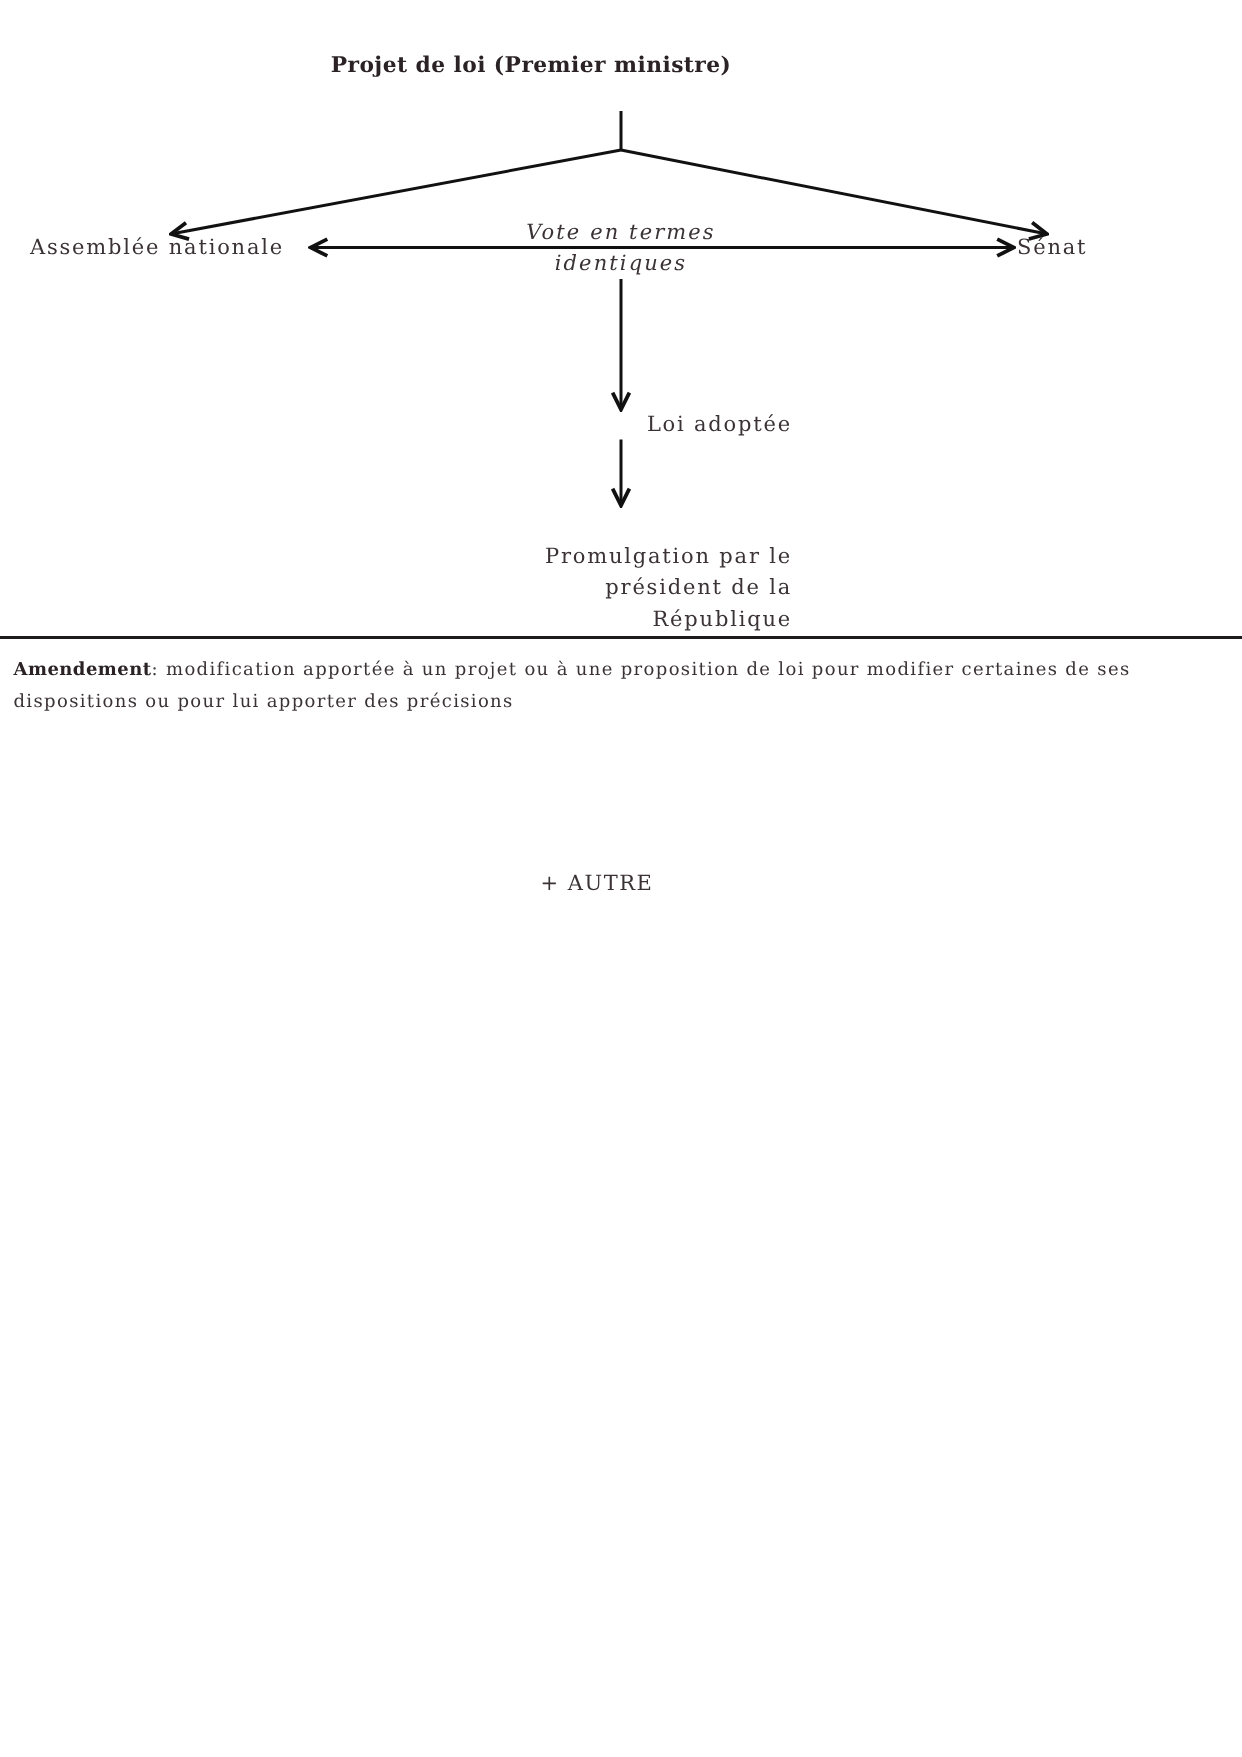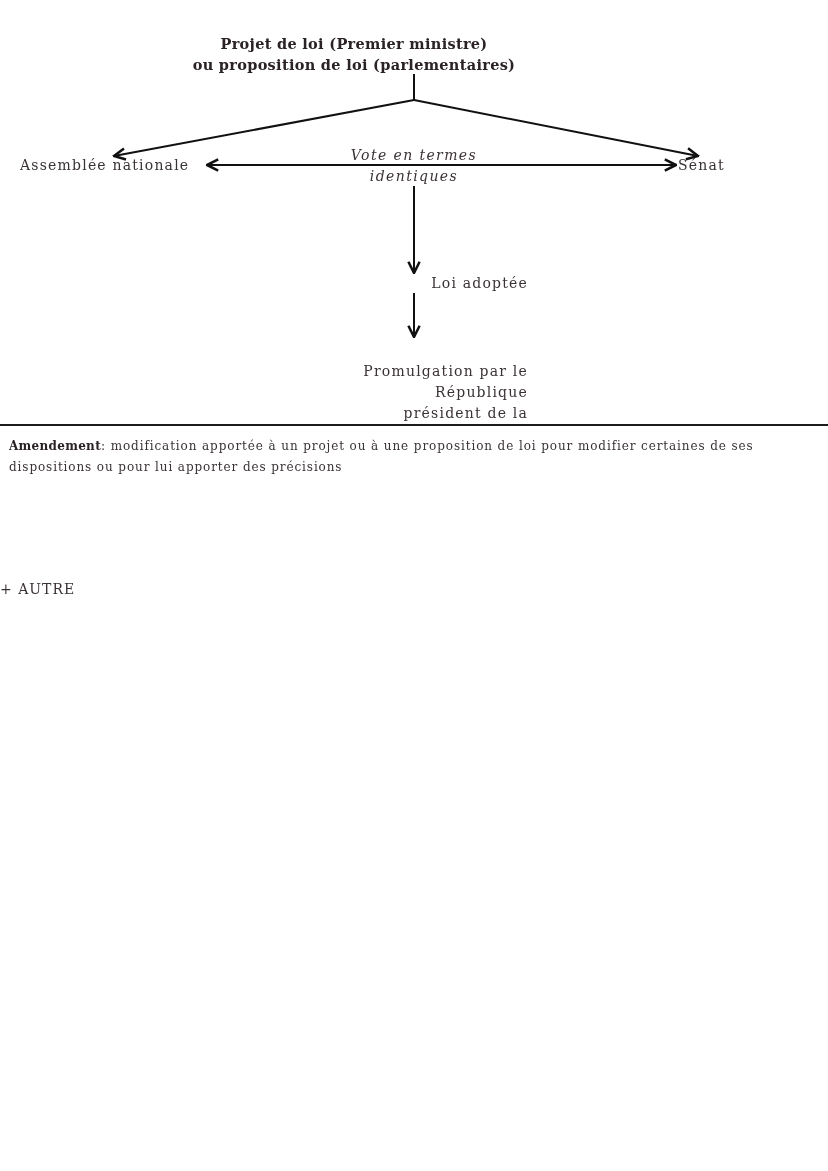--- a/index.html
+++ b/index.html
@@ -10,21 +10,21 @@
              font-size: 14.5px; line-height: 21px; letter-spacing: 0.3px; color: #2a2224; }
     .node { font-size: 14px; letter-spacing: 1.2px; color: #3a3236; line-height: 21px; }
     .vote { left: 329px; width: 170px; top: 145px; text-align: center; font-style: italic;
             font-size: 14px; letter-spacing: 1.4px; line-height: 21px; color: #3a3236; }
     .center-col { left: 300px; width: 228px; text-align: right; }
     svg.diagram { position: absolute; left: 0; top: 0; }
     .rule { left: 0; top: 424px; width: 828px; height: 2px; background: #1e1b1c; }
     .defs { left: 9px; top: 436px; width: 815px; font-size: 12px; line-height: 21px;
             letter-spacing: 0.9px; color: #3a3236; }
     .defs b { color: #2a2224; letter-spacing: 0.3px; }
-    .more { left: 0; width: 796px; top: 581px; text-align: left; font-size: 14px;
+    .more { left: 0; width: 796px; top: 581px; text-align: center; font-size: 14px;
             letter-spacing: 1px; color: #3a3236; }
   </style>
 </head>
 <body>
 
 <svg class="diagram" width="828" height="420" viewBox="0 0 828 420">
   <defs>
     <marker id="arr" viewBox="0 0 10 10" refX="9" refY="5" markerWidth="7" markerHeight="7" orient="auto-start-reverse">
       <path d="M1,1 L9,5 L1,9" fill="none" stroke="#111" stroke-width="1.8"></path>
     </marker>
@@ -38,37 +38,36 @@
 
   <line x1="207" y1="165" x2="676" y2="165" stroke="#111" stroke-width="2" marker-start="url(#arr)" marker-end="url(#arr)"></line>
 
   <line x1="414" y1="186" x2="414" y2="273" stroke="#111" stroke-width="2" marker-end="url(#arr)"></line>
 
   <line x1="414" y1="293" x2="414" y2="337" stroke="#111" stroke-width="2" marker-end="url(#arr)"></line>
 </svg>
 
 <div class="abs title">
   <div>Projet de loi (Premier ministre)</div>
-  <div>ou proposition de loi (parlementaires)</div>
 </div>
 
 <div class="abs node" style="left:20px; top:155px;">Assemblée nationale</div>
 <div class="abs node" style="left:678px; top:155px;">Sénat</div>
 
 <div class="abs vote">
   <div>Vote en termes</div>
   <div>identiques</div>
 </div>
 
 <div class="abs node center-col" style="top:273px;">Loi adoptée</div>
 
 <div class="abs node center-col" style="top:337px;margin-top:24px;">
   <div>Promulgation par le</div>
+  <div>président de la</div>
   <div>République</div>
-  <div>président de la</div>
 </div>
 
 <div class="abs rule"></div>
 
 <div class="abs defs">
   <div><b>Amendement</b><span>: modification apportée à un projet ou à une proposition de loi pour modifier certaines de ses dispositions ou pour lui apporter des précisions</span></div>
 </div>
 
 <div class="abs more">+ AUTRE</div>
 

